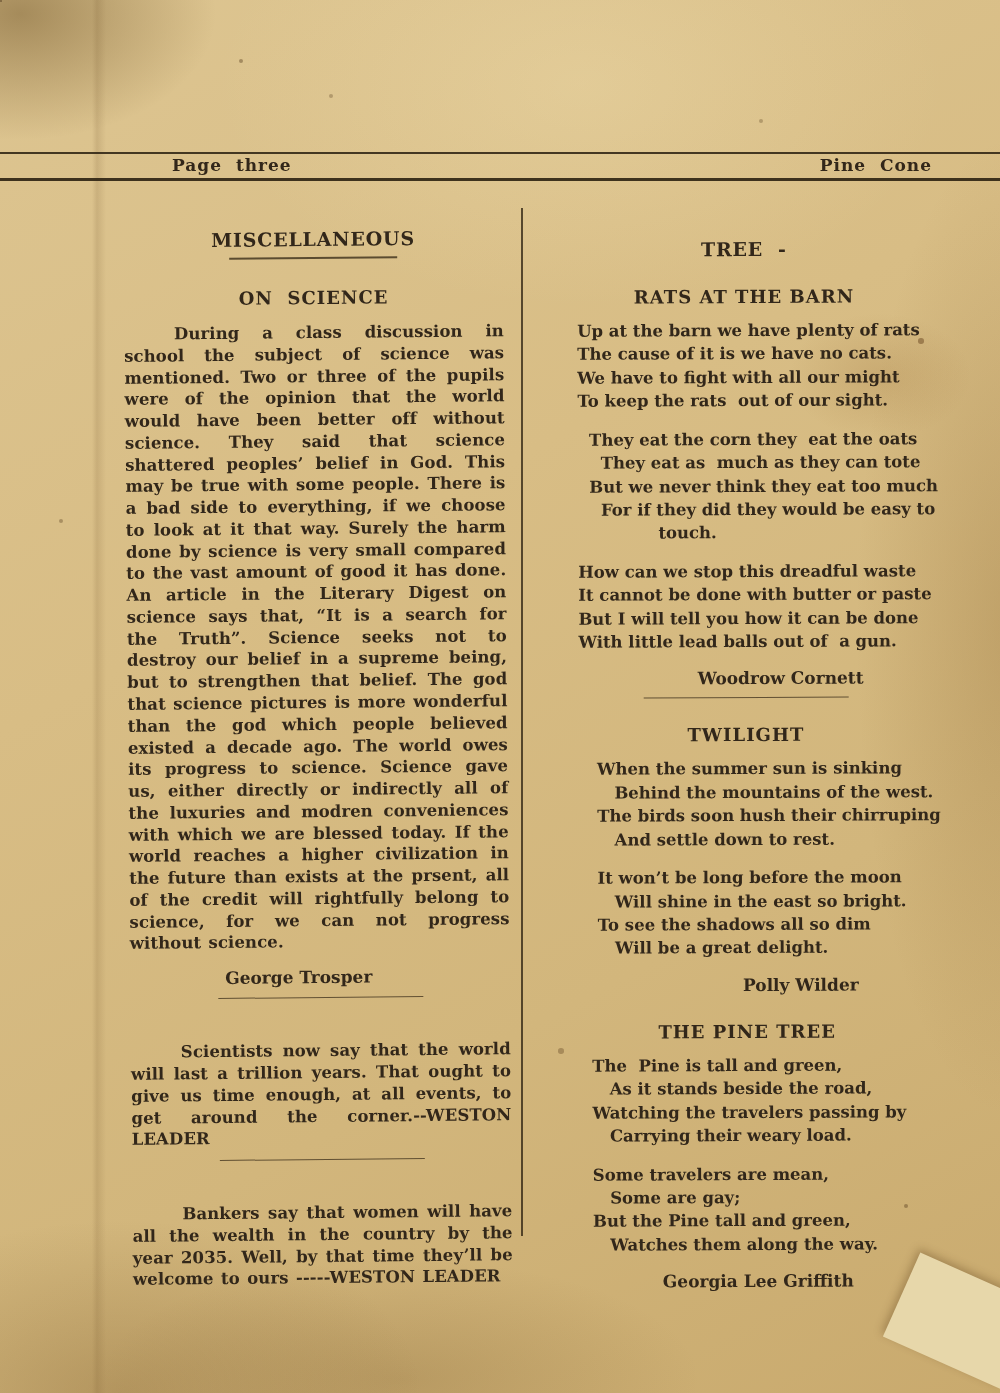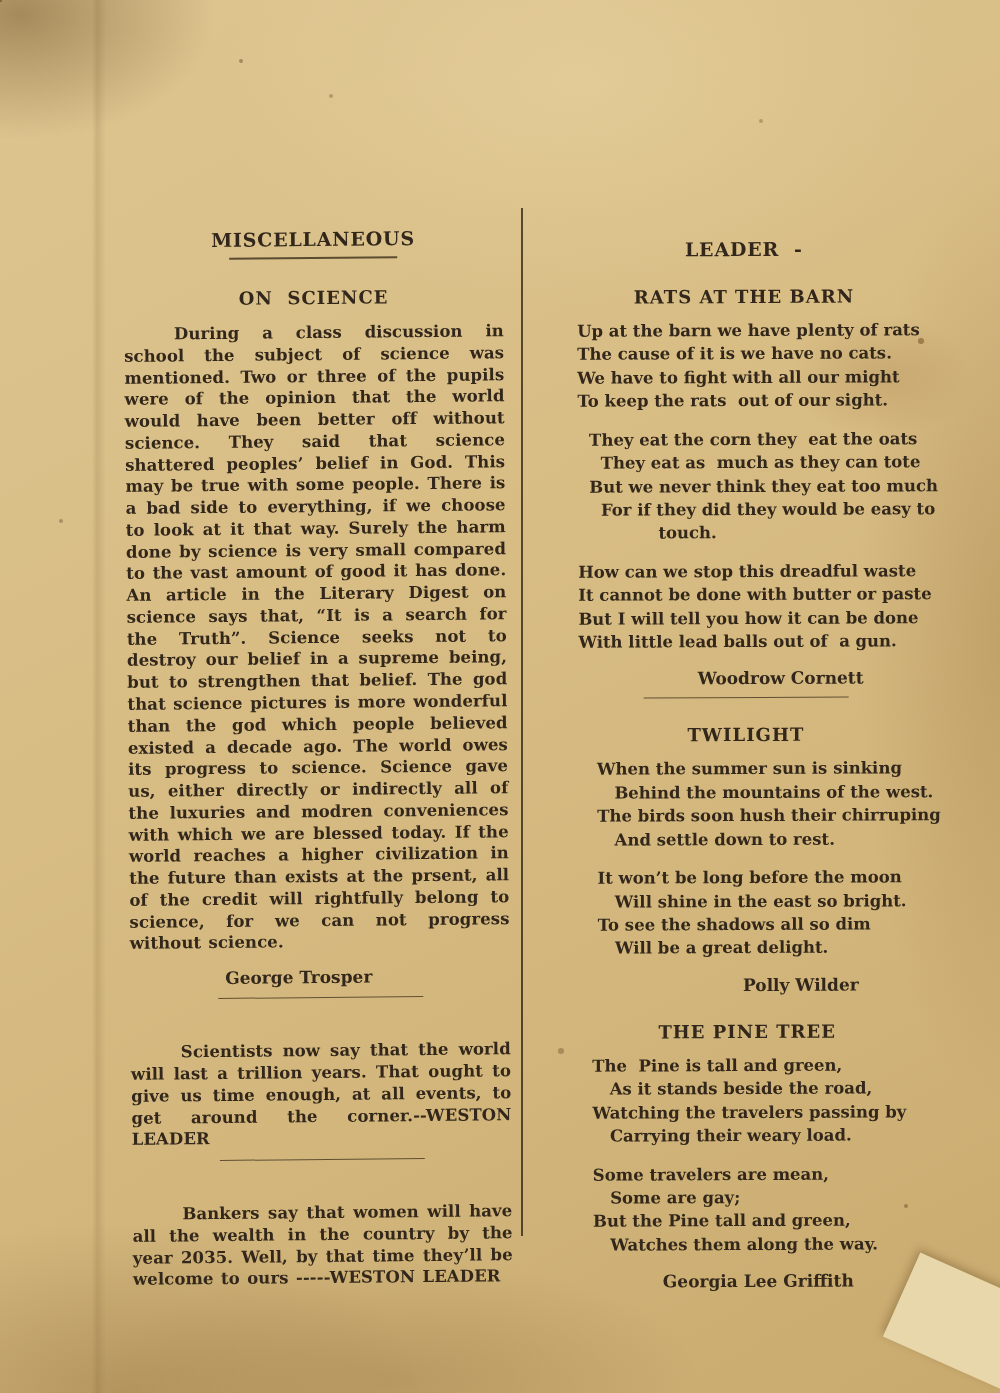--- a/index.html
+++ b/index.html
@@ -64,40 +64,44 @@
   .poem-2 .poem-byline{padding-left:20px;}
   .poem .short-rule{margin-top:9px;}
 </style>
 </head>
 <body>
 
 <div class="page">
 
   <div class="specks"></div>
 
+  <div class="masthead">
+    <span>Page  three</span>
+    <span>Pine  Cone</span>
+  </div>
 
   <div class="col-divider"></div>
 
   <section class="left-col">
     <h2 class="section-title">MISCELLANEOUS</h2>
     <div class="title-underline"></div>
 
     <h3 class="article-title">ON  SCIENCE</h3>
     <p class="article-body">During a class discussion in school the subject of science was mentioned. Two or three of the pupils were of the opinion that the world would have been better off without science.  They said that science shattered peoples’ belief in God. This may be true with some people. There is a bad side to everything, if we choose to look at it that way. Surely the harm done by science is very small compared to the vast amount of good it has done.  An article in the Literary Digest on science says that, “It is a search for the Truth”. Science seeks not to destroy our belief in a supreme being, but to strengthen that belief. The god that science pictures is more wonderful than the god which people believed existed a decade ago.  The world owes its progress to science. Science gave us, either directly or indirectly all of the luxuries and modren conveniences with which we are blessed today. If the world reaches a higher civilization in the future than exists at the prsent, all of the credit will rightfully belong to science, for we can not progress without science.</p>
     <div class="byline offset">George Trosper</div>
     <div class="short-rule"></div>
 
     <p class="article-body filler">Scientists now say that the world will last a trillion years.  That ought to give us time enough, at all events, to get around the corner.--WESTON LEADER</p>
     <div class="short-rule"></div>
 
     <p class="article-body filler">Bankers say that women will have all the wealth in the country by the year 2035. Well, by that time they’ll be welcome to ours -----WESTON LEADER</p>
   </section>
 
   <section class="right-col">
-    <h2 class="section-title"><span>LEADER</span>&nbsp;&nbsp;<span class="mark">-</span></h2>
+    <h2 class="section-title"><span>TREE</span>&nbsp;&nbsp;<span class="mark">-</span></h2>
 
     <div class="poem poem-0">
       <h3 class="poem-title">RATS AT THE BARN</h3>
       <div class="stanza">Up at the barn we have plenty of rats
 The cause of it is we have no cats.
 We have to fight with all our might
 To keep the rats  out of our sight.</div>
       <div class="stanza">  They eat the corn they  eat the oats
     They eat as  much as they can tote
   But we never think they eat too much

